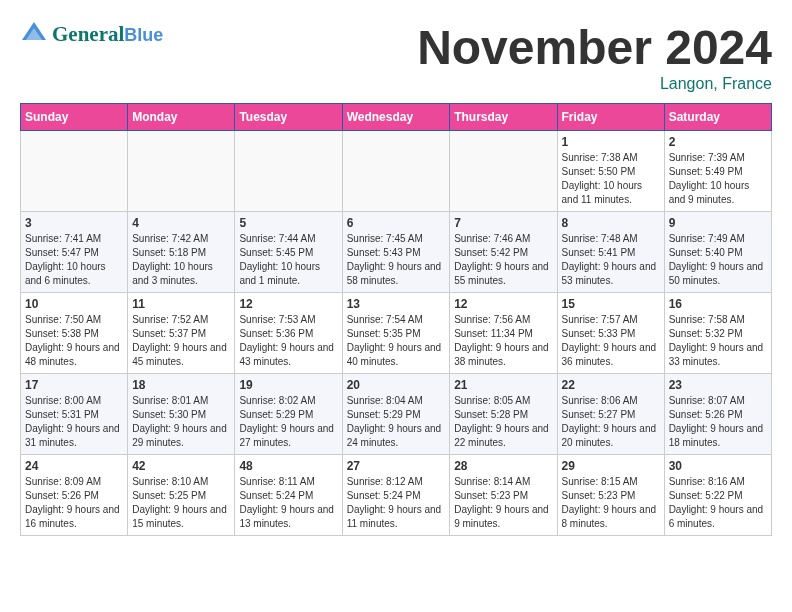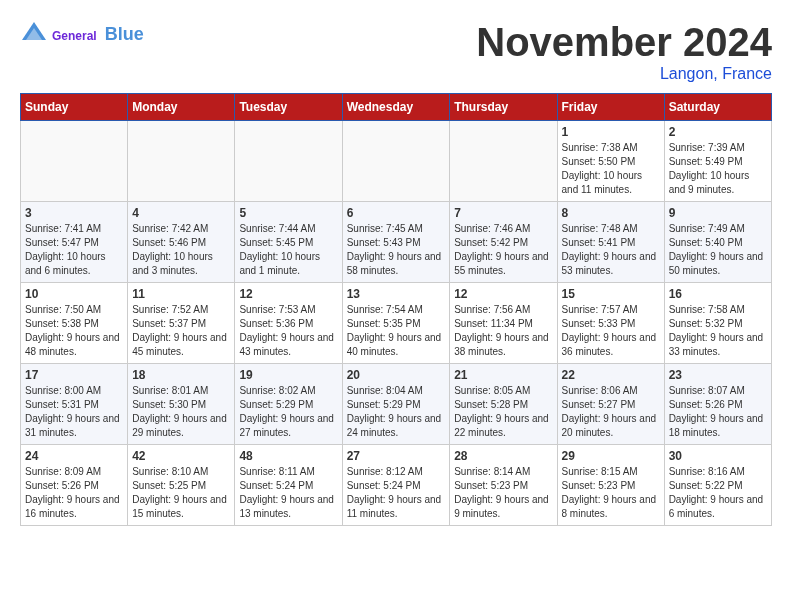--- a/index.html
+++ b/index.html
@@ -22,35 +22,35 @@
       gap: 4px;
     }
     .logo-icon {
       width: 28px;
       height: 28px;
     }
     .title-block {
       text-align: right;
     }
     .month-title {
-      font-size: 40px;
+      font-size: 48px;
       font-weight: bold;
       color: #333;
     }
     .location {
       font-size: 16px;
-      color: #1d4ed8;
+      color: #0f766e;
     }
     .calendar {
       width: 100%;
       border-collapse: collapse;
       font-size: 11px;
     }
     .calendar th {
-      background: #b91c1c;
+      background: #ec4899;
       color: #fff;
       padding: 6px 4px;
       text-align: left;
       font-size: 12px;
       font-weight: bold;
       border: 1px solid #2a5aaf;
     }
     .calendar td {
       border: 1px solid #ccc;
       vertical-align: top;
@@ -87,21 +87,21 @@
 </head>
 <body>
 
 <div class="header">
   <div class="logo">
     <svg class="logo-icon" viewBox="0 0 28 28" xmlns="http://www.w3.org/2000/svg">
       <polygon points="14,2 26,20 2,20" fill="#4a90d9"></polygon>
       <polygon points="14,8 22,20 6,20" fill="#fff" opacity="0.4"></polygon>
     </svg>
     <div>
-      <span style="font-size:12px;font-weight:bold;color:#6d28d9;">General</span><span style="font-size:18px;font-weight:bold;color:#4a90d9;padding-left:8px;">Blue</span>
+      <span style="font-size:21px;font-weight:bold;color:#0f766e;font-family:Liberation Serif, serif;">General</span><span style="font-size:18px;font-weight:bold;color:#4a90d9;">Blue</span>
     </div>
   </div>
   <div class="title-block">
     <div class="month-title">November 2024</div>
     <div class="location">Langon, France</div>
   </div>
 </div>
 
 <table class="calendar" id="cal-table">
   <thead>
@@ -138,21 +138,21 @@
       <tr class="row-even">
         <td>
           <span class="day-number">3</span>
           <div class="day-info">Sunrise: 7:41 AM
 Sunset: 5:47 PM
 Daylight: 10 hours and 6 minutes.</div>
         </td>
         <td>
           <span class="day-number">4</span>
           <div class="day-info">Sunrise: 7:42 AM
-Sunset: 5:46 PM
+Sunset: 5:18 PM
 Daylight: 10 hours and 3 minutes.</div>
         </td>
         <td>
           <span class="day-number">5</span>
           <div class="day-info">Sunrise: 7:44 AM
 Sunset: 5:45 PM
 Daylight: 10 hours and 1 minute.</div>
         </td>
         <td>
           <span class="day-number">6</span>

